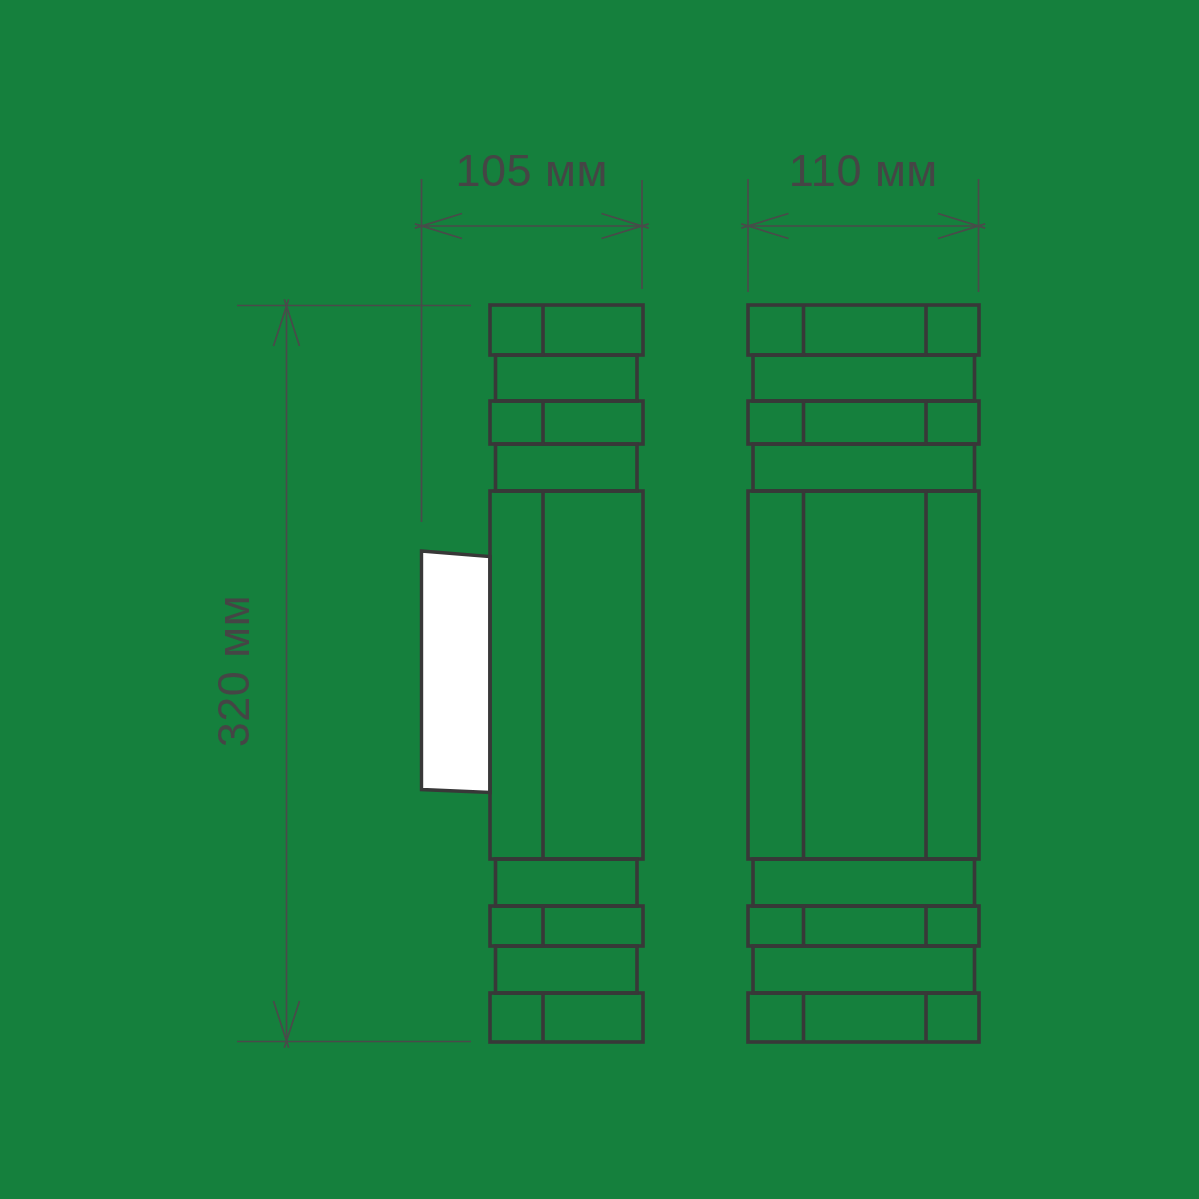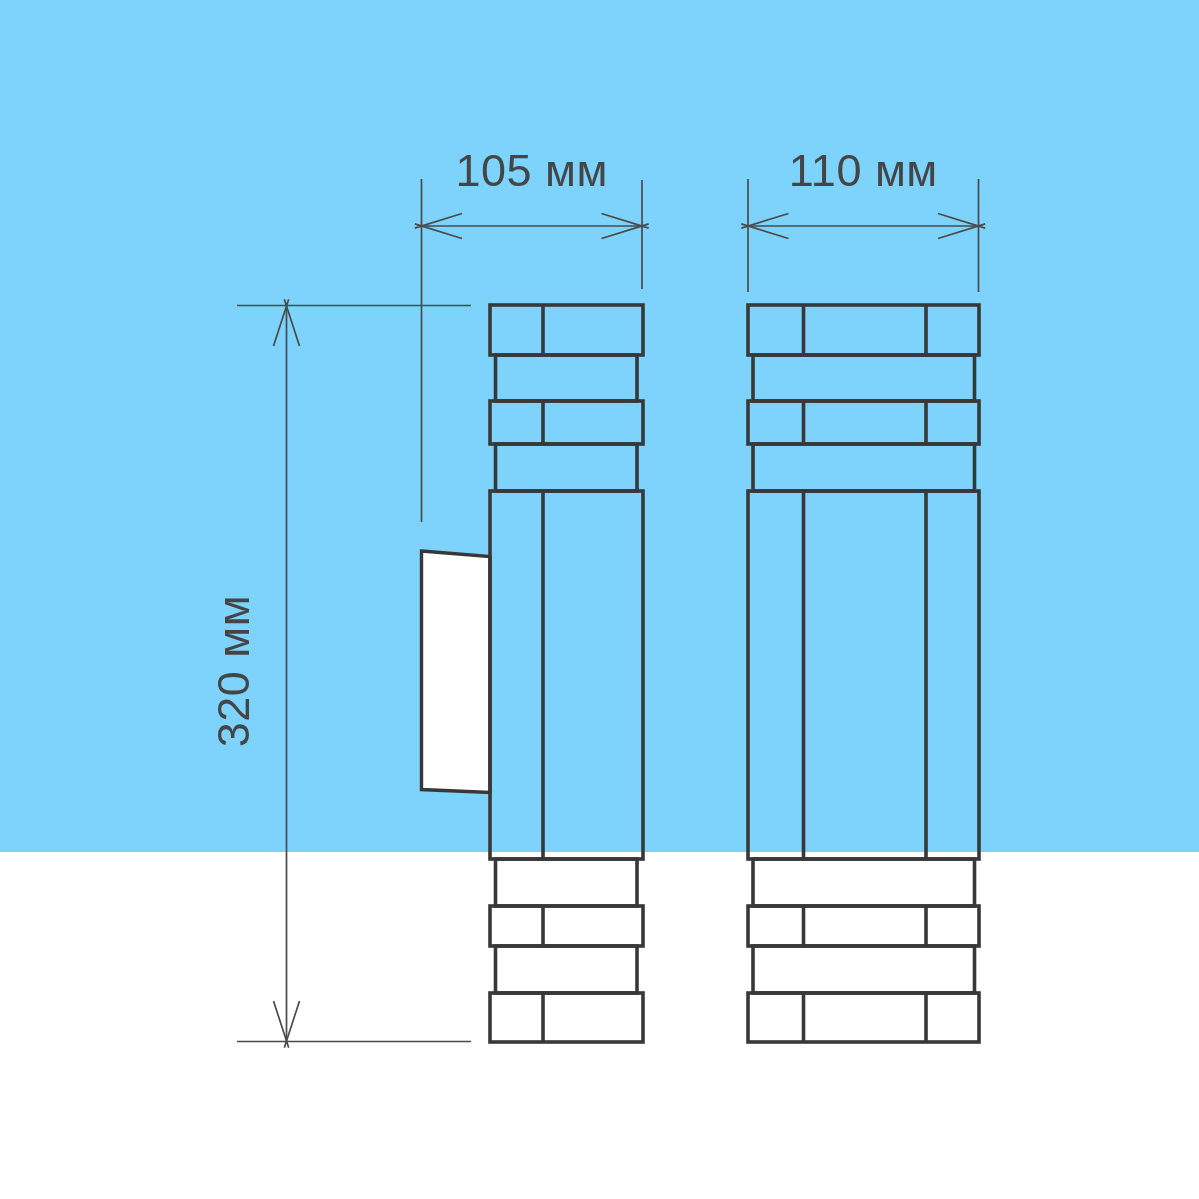--- a/index.html
+++ b/index.html
@@ -6,22 +6,22 @@
     margin: 0;
     padding: 0;
     background: #ffffff;
     width: 1199px;
     height: 1199px;
     overflow: hidden;
   }
   .canvas-wrap {
     position: relative;
     width: 1199px;
-    height: 852px;
-    background: #7dd3fc;
+    height: 1199px;
+    background: #15803d;
   }
   svg {
     display: block;
   }
   .body-line {
     fill: none;
     stroke: #383838;
     stroke-width: 3.6;
   }
   .bracket-line {

